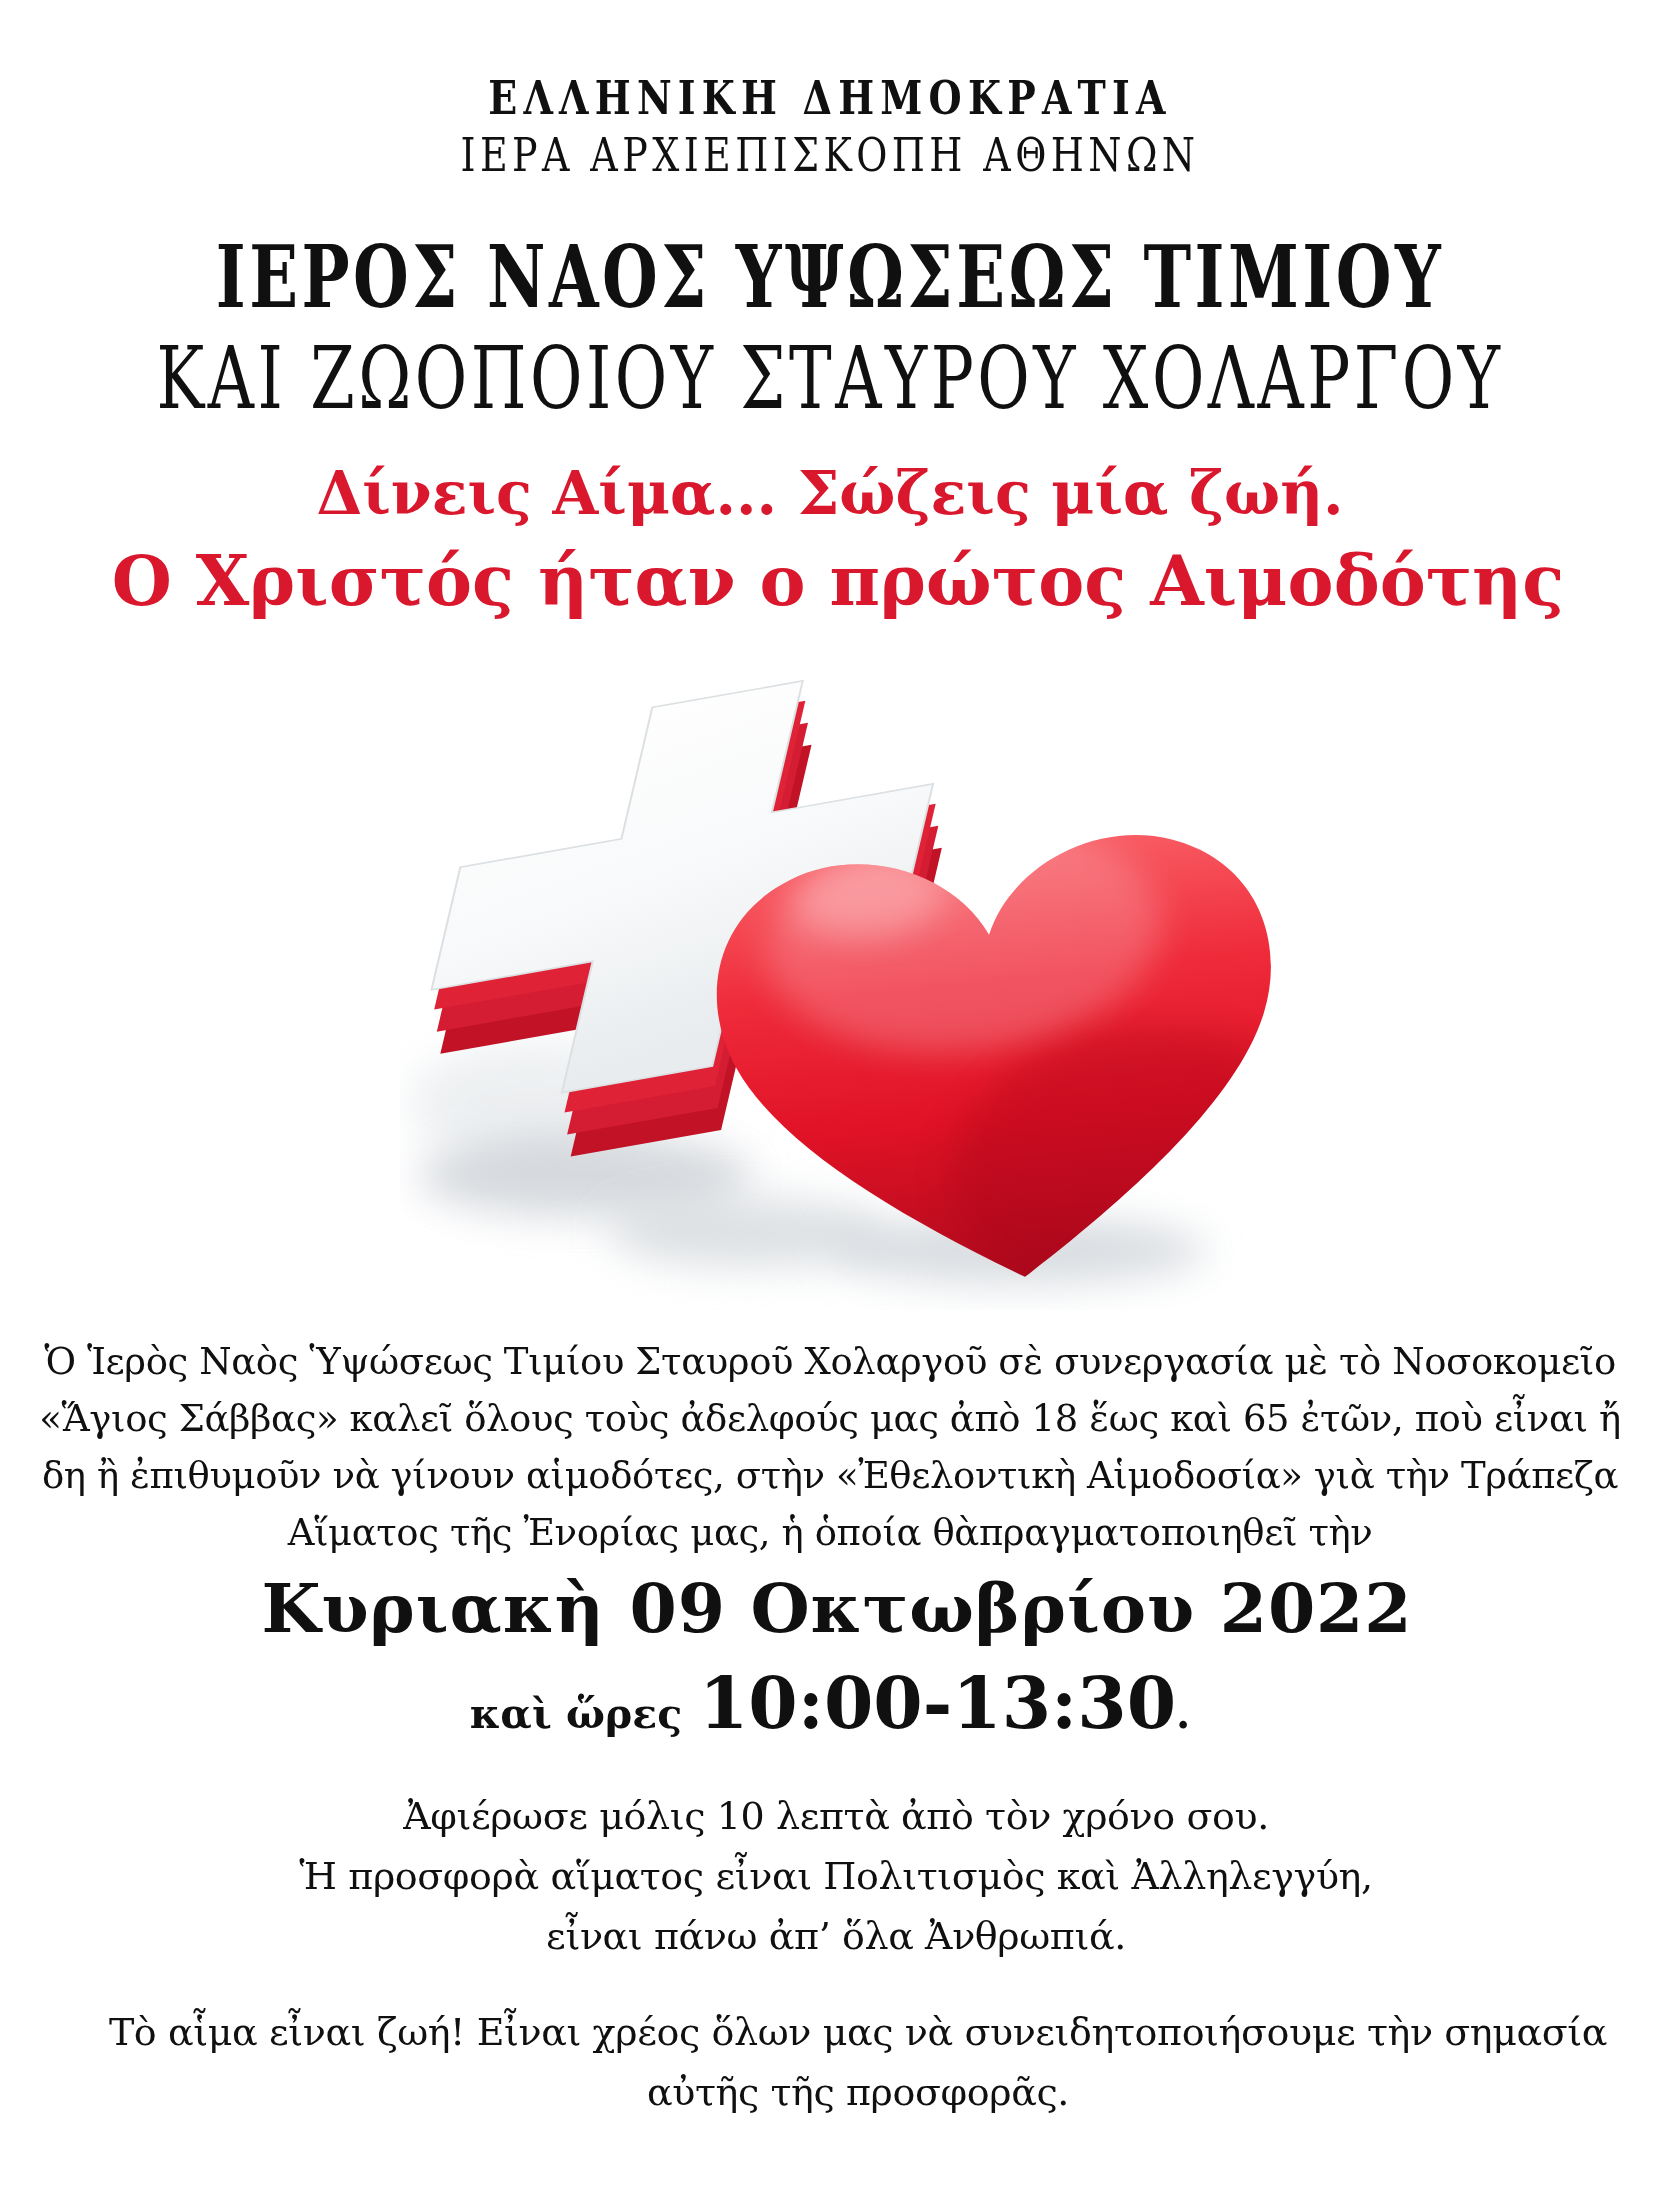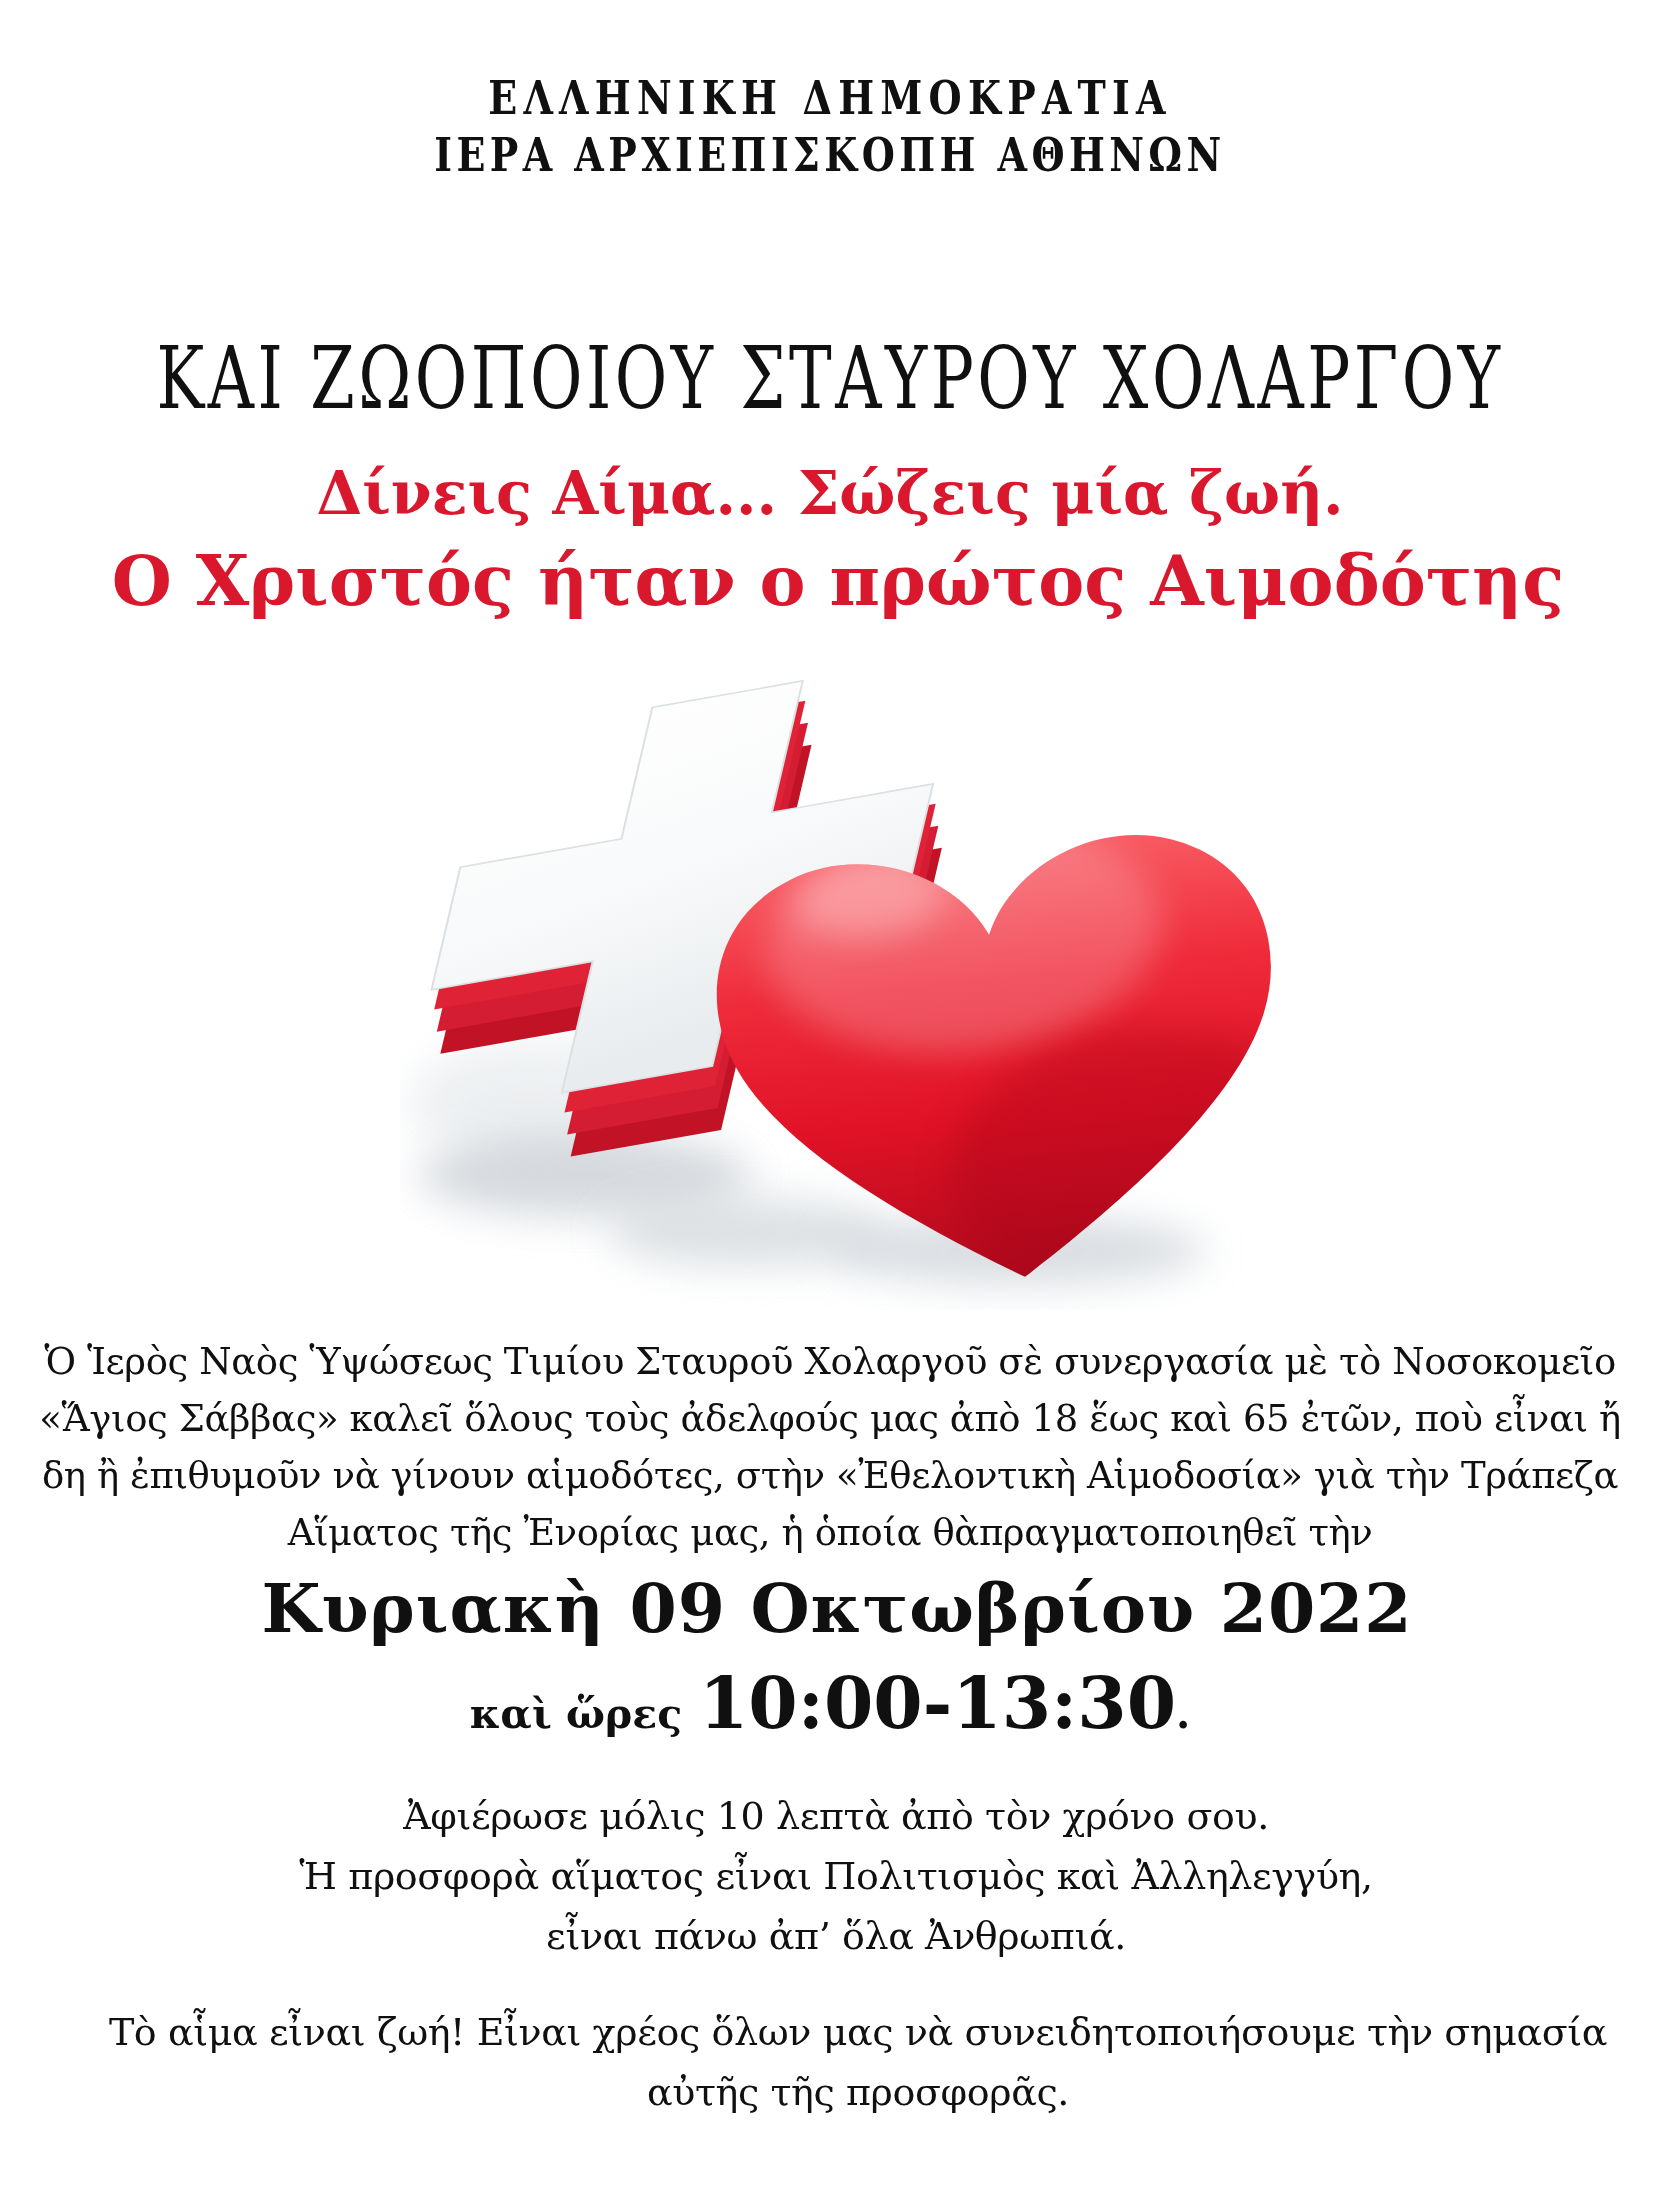--- a/index.html
+++ b/index.html
@@ -18,21 +18,21 @@
     width:100%;
     text-align:center;
     line-height:1;
     white-space:nowrap;
   }
   .sy{display:inline-block;transform-origin:50% 0;}
 
   
   .hdr1{top:74px;font-size:38px;letter-spacing:6.2px;font-weight:700;}
   .hdr1 .sy{transform:scaleY(1.25);}
-  .hdr2{top:131px;font-size:38px;letter-spacing:4.4px;font-weight:700;}
+  .hdr2{top:131px;font-size:38px;letter-spacing:4.4px;font-weight:400;}
   .hdr2 .sy{transform:scaleY(1.25);}
 
   .ttl1{top:234px;font-size:64px;letter-spacing:3.5px;font-weight:700;}
   .ttl1 .sy{transform:scaleY(1.35);}
   .ttl2{top:335px;font-size:64px;letter-spacing:3.5px;font-weight:400;}
   .ttl2 .sy{transform:scaleY(1.35);}
 
   .slg1{top:464px;font-size:59px;font-weight:700;color:#d9182e;}
   .slg2{top:546px;font-size:69px;font-weight:700;color:#d9182e;padding-left:8px;}
 
@@ -55,20 +55,23 @@
 
 <div class="page">
 
   <div class="abs hdr1">
     <span class="sy">ΕΛΛΗΝΙΚΗ ΔΗΜΟΚΡΑΤΙΑ</span>
   </div>
   <div class="abs hdr2">
     <span class="sy">ΙΕΡΑ ΑΡΧΙΕΠΙΣΚΟΠΗ ΑΘΗΝΩΝ</span>
   </div>
 
+  <div class="abs ttl1">
+    <span class="sy">ΙΕΡΟΣ ΝΑΟΣ ΥΨΩΣΕΩΣ ΤΙΜΙΟΥ</span>
+  </div>
   <div class="abs ttl2">
     <span class="sy">ΚΑΙ ΖΩΟΠΟΙΟΥ ΣΤΑΥΡΟΥ ΧΟΛΑΡΓΟΥ</span>
   </div>
 
   <div class="abs slg1">Δίνεις Αίμα... Σώζεις μία ζωή.</div>
   <div class="abs slg2">Ο Χριστός ήταν ο πρώτος Αιμοδότης</div>
 
   <div class="illo">
     <svg width="904" height="648" viewBox="0 0 2050 1470" xmlns="http://www.w3.org/2000/svg">
       <defs>

